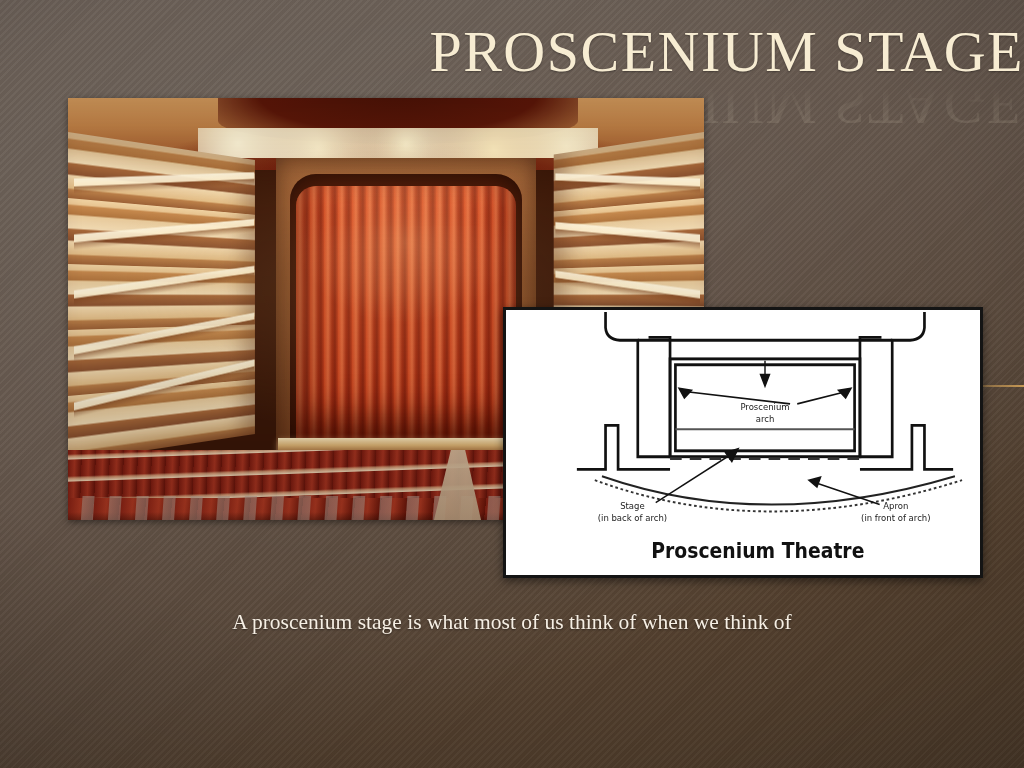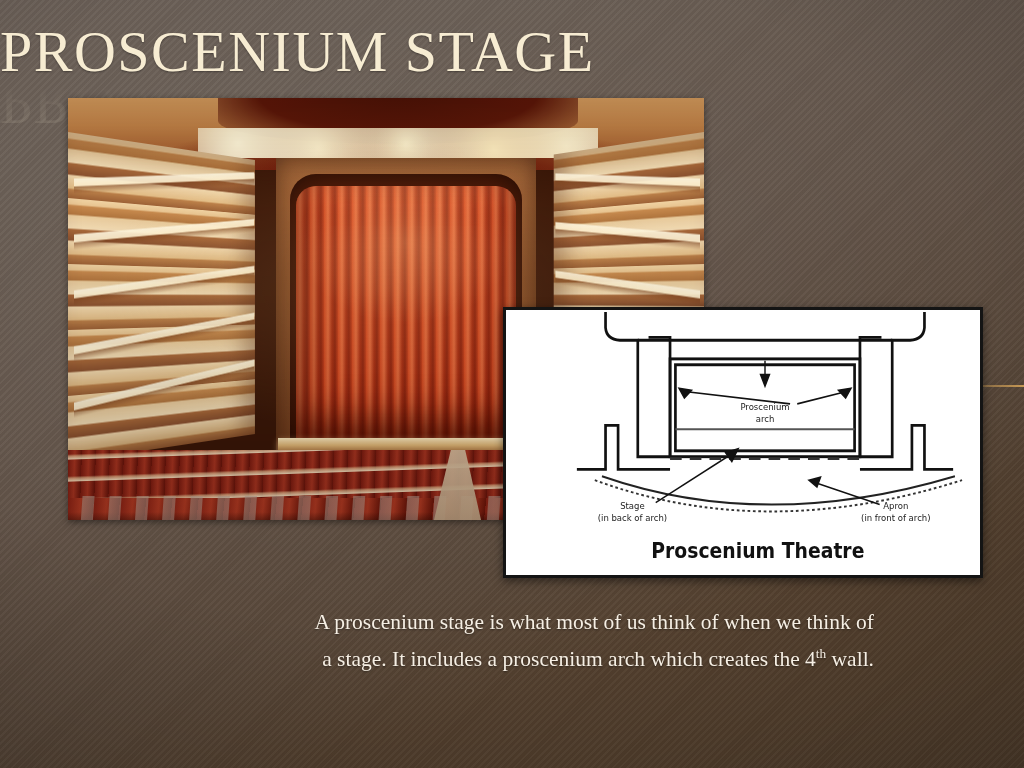--- a/index.html
+++ b/index.html
@@ -45,21 +45,21 @@
   }
   #accent-line {
     position:absolute;
     left:950px; top:385px; width:74px; height:2px;
     background:linear-gradient(90deg, rgba(190,140,70,0.0), rgba(206,158,86,0.95));
   }
 
   
   #title-wrap {
     position:absolute; left:0; top:22px; width:1024px;
-    text-align:left; pointer-events:none;
+    text-align:right; pointer-events:none;
   }
   #title {
     font-family:"Liberation Serif", serif;
     font-size:58px;
     letter-spacing:1.5px;
     color:#f7ecd2;
     font-weight:400;
     line-height:1.02;
     text-shadow:0 1px 2px rgba(0,0,0,0.35);
   }
@@ -245,21 +245,21 @@
     font-family:"DejaVu Sans", sans-serif;
     font-size:21px;
     font-weight:bold;
     fill:#111111;
   }
 
   
   #body-text {
     position:absolute;
     left:150px; top:606px; width:724px;
-    text-align:right;
+    text-align:center;
     color:#f6efe4;
     font-family:"Liberation Serif", serif;
     font-size:21.5px;
     line-height:32px;
     text-shadow:0 1px 2px rgba(0,0,0,0.45);
   }
   #body-text .ln { display:block; white-space:nowrap; }
   #body-text sup { font-size:0.62em; vertical-align:super; }
 </style>
 </head>
@@ -354,16 +354,15 @@
 
       <text class="dg-label" x="386" y="203" text-anchor="middle">Apron</text>
       <text class="dg-label" x="386" y="216" text-anchor="middle">(in front of arch)</text>
 
       <text class="dg-title" x="232" y="254" text-anchor="middle">Proscenium Theatre</text>
     </svg>
   </div>
 
   <div id="body-text">
     <span class="ln">A proscenium stage is what most of us think of when we think of</span>
-    <span class="ln"><span>a stage. It includes a proscenium arch which creates the 4</span><sup>th</sup><span> wall.</span></span>
   </div>
 
 </div>
 
 </body></html>

